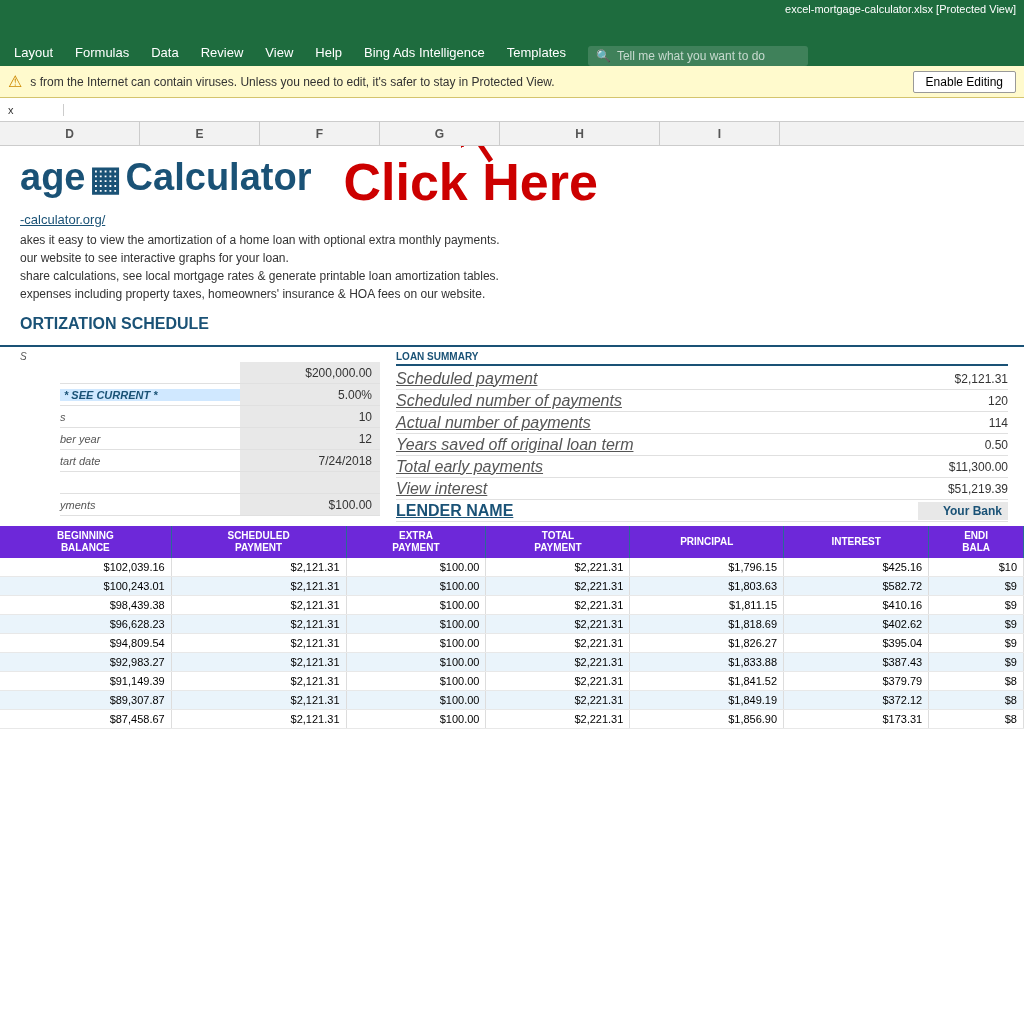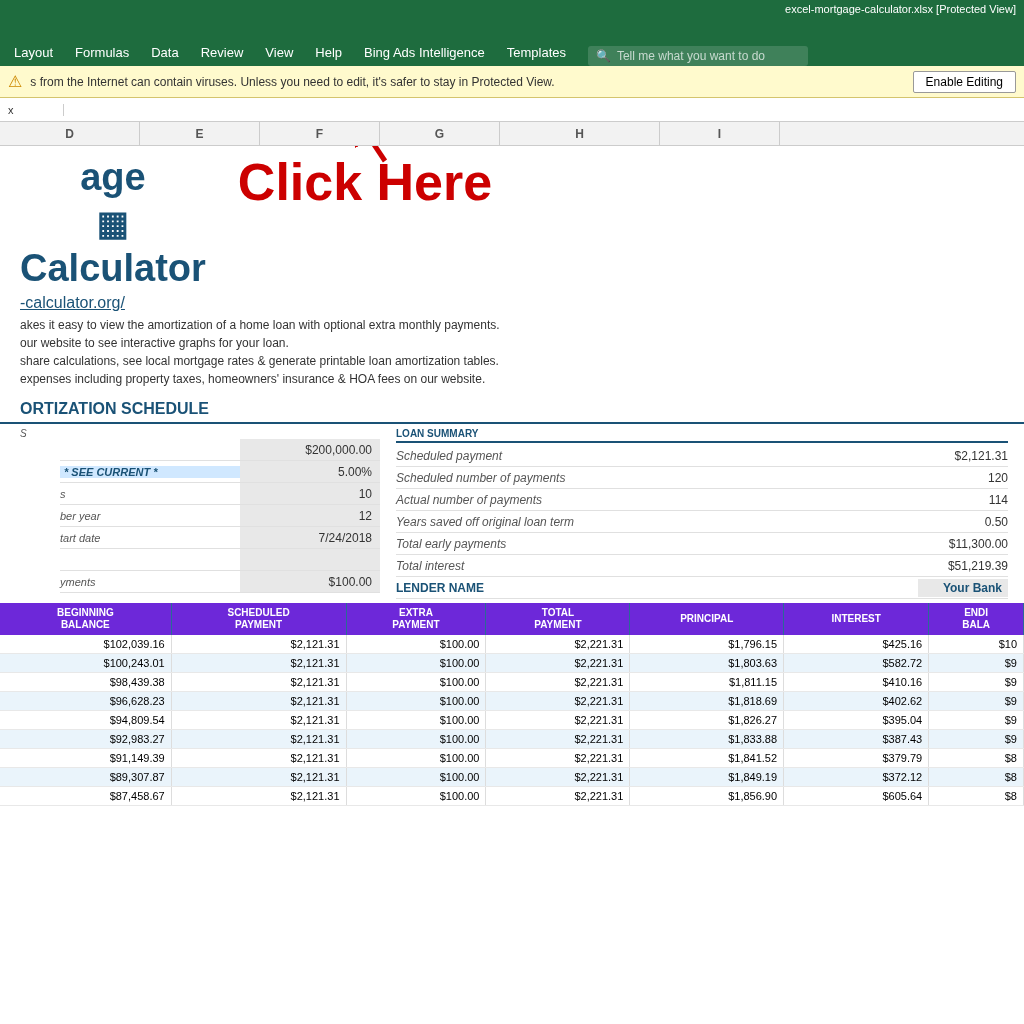--- a/index.html
+++ b/index.html
@@ -135,21 +135,20 @@
       display: flex;
       align-items: flex-start;
     }
     #app-title {
       font-size: 38px;
       font-weight: bold;
       color: #1a5276;
       display: flex;
       align-items: center;
       gap: 4px;
-      flex-direction: column;
     }
     #app-title .calc-icon {
       font-size: 34px;
       color: #1a5276;
     }
     #click-here-container {
       margin-left: 32px;
       position: relative;
       display: flex;
       flex-direction: column;
@@ -169,37 +168,37 @@
       transform: translateX(-50%);
     }
     .arrow-up svg { width: 60px; height: 70px; }
 
     
     #info-section {
       padding: 4px 20px;
     }
     #website-link {
       color: #1a5276;
-      font-size: 16px;
+      font-size: 13px;
       text-decoration: underline;
       display: block;
       margin-bottom: 4px;
     }
     .info-line {
       font-size: 12px;
       color: #333;
       line-height: 1.5;
     }
 
     
     #amort-title {
       font-size: 16px;
       font-weight: bold;
       color: #1a5276;
-      padding: 8px 20px 4px 20px;
+      padding: 8px 20px 12px 20px;
       border-bottom: 2px solid #1a5276;
       margin: 0 0 0 0;
     }
 
     
     #middle-section {
       display: flex;
       padding: 0;
     }
 
@@ -259,24 +258,25 @@
       margin-bottom: 2px;
     }
     .summary-row {
       display: flex;
       justify-content: space-between;
       height: 22px;
       align-items: center;
       border-bottom: 1px solid #e0e0e0;
     }
     .summary-row .s-label {
-      font-size: 12px;
+      font-size: 16px;
       font-style: italic;
       color: #555;
       flex: 1;
+      text-decoration: underline;
     }
     .summary-row .s-value {
       font-size: 12px;
       color: #333;
       text-align: right;
       min-width: 90px;
     }
     .summary-row.bold-row .s-label,
     .summary-row.bold-row .s-value {
       font-weight: bold;
@@ -443,21 +443,21 @@
       </div>
       <div class="summary-row">
         <span class="s-label">Years saved off original loan term</span>
         <span class="s-value">0.50</span>
       </div>
       <div class="summary-row">
         <span class="s-label">Total early payments</span>
         <span class="s-value">$11,300.00</span>
       </div>
       <div class="summary-row">
-        <span class="s-label">Total interest</span>
+        <span class="s-label">View interest</span>
         <span class="s-value">$51,219.39</span>
       </div>
       <div class="summary-row bold-row">
         <span class="s-label" style="font-weight:bold;font-style:normal;color:#1a5276;">LENDER NAME</span>
         <span class="s-value" style="background:#e8e8e8;padding:2px 6px;font-weight:bold;color:#1a5276;">Your Bank</span>
       </div>
     </div>
   </div>
 
   <div style="overflow-x:hidden;">
@@ -545,20 +545,20 @@
             <td>$1,849.19</td>
             <td>$372.12</td>
             <td>$8</td>
           </tr>
           <tr>
             <td>$87,458.67</td>
             <td>$2,121.31</td>
             <td>$100.00</td>
             <td>$2,221.31</td>
             <td>$1,856.90</td>
-            <td>$605.64</td>
+            <td>$173.31</td>
             <td>$8</td>
           </tr>
         </tbody>
     </table>
   </div>
 
 </div>
 
 </body></html>

